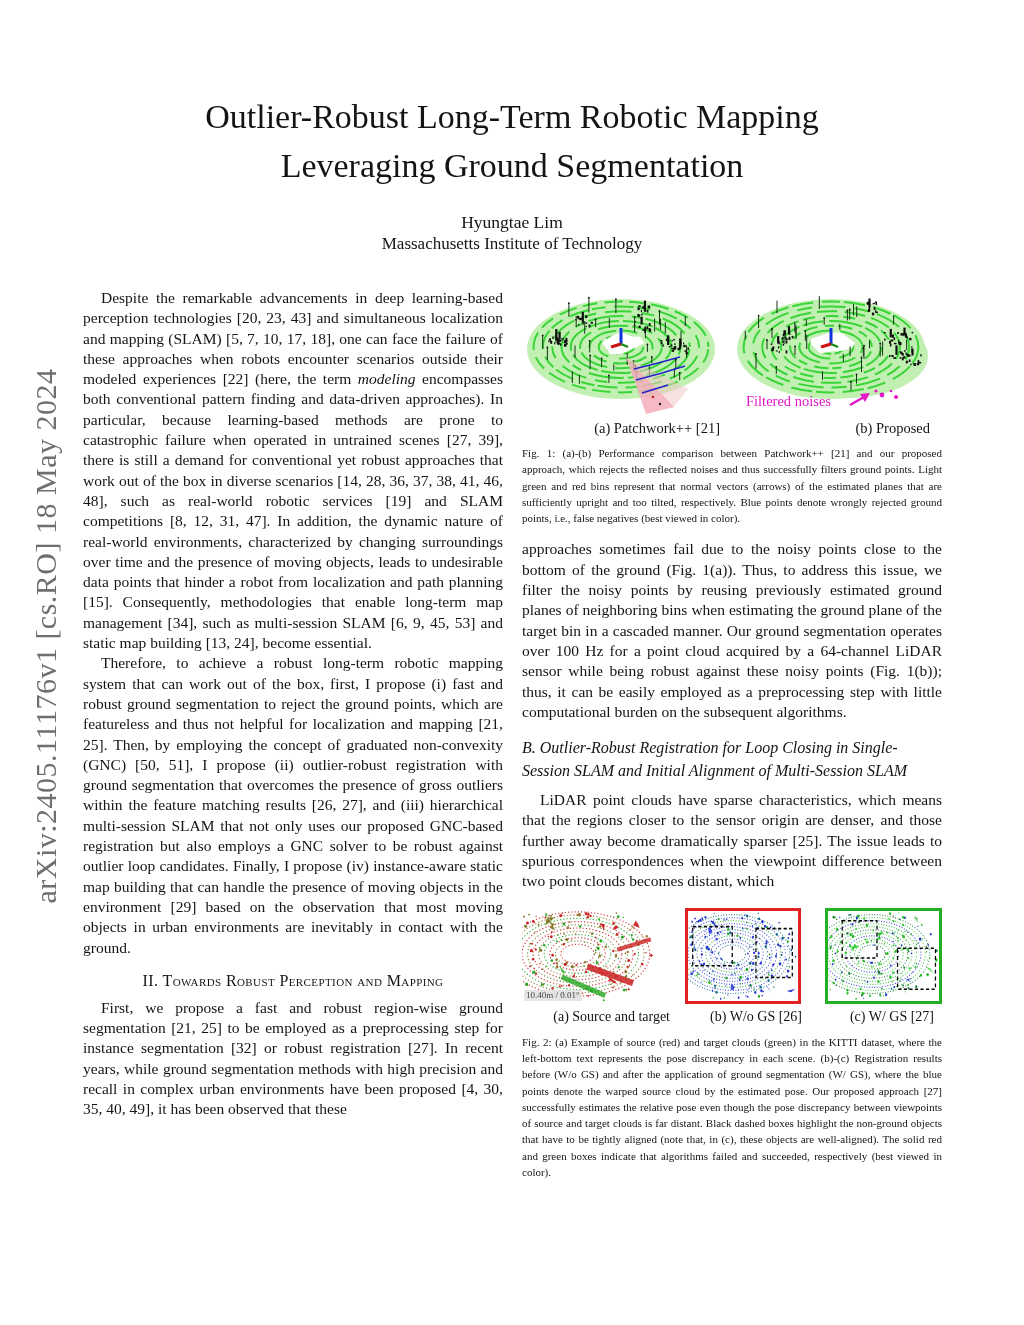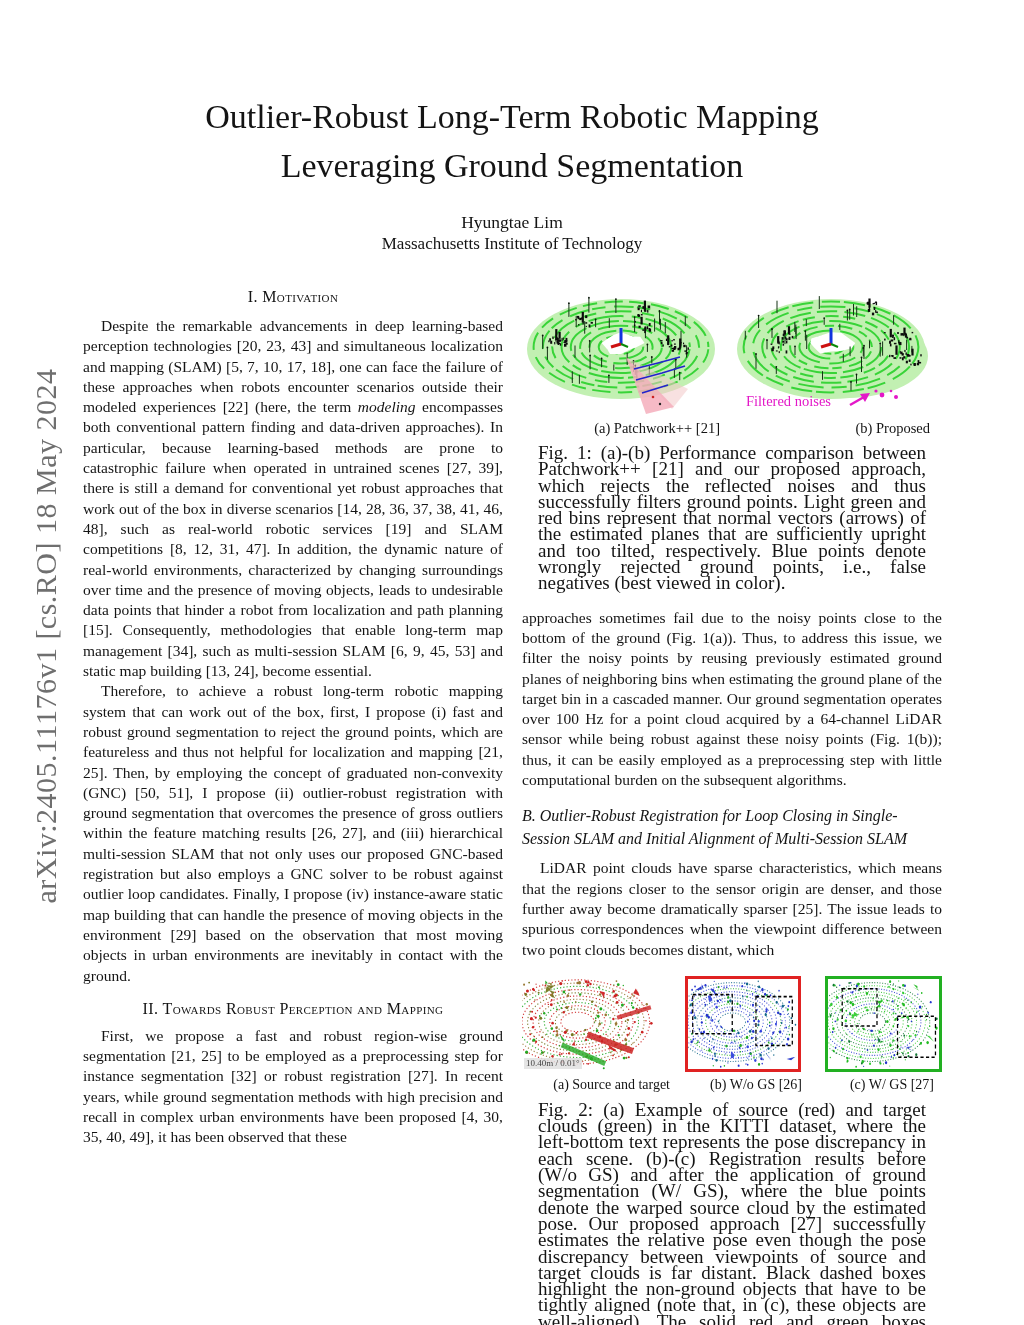--- a/index.html
+++ b/index.html
@@ -29,21 +29,21 @@
     font-variant:small-caps; letter-spacing:0.4px; margin:0 0 10px 0;
   }
   .h-section.second { margin:14px 0 8px 0; }
   .h-sub { font-style:italic; font-size:16px; font-weight:400; margin:0 0 8px 0; line-height:23px; }
   .body-para {
     font-size:15.5px; line-height:20.3px; text-align:justify;
     text-indent:18px; margin:0;
   }
   .body-para.noindent { text-indent:0; }
   .caption {
-    font-size:19px; line-height:16.3px; text-align:justify; margin:16px;
+    font-size:11px; line-height:16.3px; text-align:justify; margin:0;
   }
   
   .fig1-row { display:flex; gap:12px; margin:2px 0 0 0; }
   .fig1-panel { position:relative; width:198px; height:134px; }
   .fig1-panel svg { width:100%; height:100%; display:block; }
   .fig-subcap-row { display:flex; gap:12px; margin:2px 0 8px 0; }
   .fig-subcap { text-align:right; font-size:14.5px; line-height:18px; }
   .w198 { width:198px; }
   .filtered-label {
     position:absolute; left:14px; top:110px; font-size:14.5px; line-height:16px;
@@ -80,21 +80,20 @@
   <div class="titleblock">
     <h1 class="paper-title">
       <span>Outlier-Robust Long-Term Robotic Mapping</span><br>
       <span>Leveraging Ground Segmentation</span>
     </h1>
     <div class="author">Hyungtae Lim</div>
     <div class="affil">Massachusetts Institute of Technology</div>
   </div>
 
   <div class="col col-left">
-    <h2 class="h-section">I. Motivation</h2>
     <p class="body-para"><span>Despite the remarkable advancements in deep learning-based perception technologies [20, 23, 43] and simultaneous localization and mapping (SLAM) [5, 7, 10, 17, 18], one can face the failure of these approaches when robots encounter scenarios outside their modeled experiences [22] (here, the term </span><em>modeling</em><span> encompasses both conventional pattern finding and data-driven approaches). In particular, because learning-based methods are prone to catastrophic failure when operated in untrained scenes [27, 39], there is still a demand for conventional yet robust approaches that work out of the box in diverse scenarios [14, 28, 36, 37, 38, 41, 46, 48], such as real-world robotic services [19] and SLAM competitions [8, 12, 31, 47]. In addition, the dynamic nature of real-world environments, characterized by changing surroundings over time and the presence of moving objects, leads to undesirable data points that hinder a robot from localization and path planning [15]. Consequently, methodologies that enable long-term map management [34], such as multi-session SLAM [6, 9, 45, 53] and static map building [13, 24], become essential.</span></p>
     <p class="body-para">Therefore, to achieve a robust long-term robotic mapping system that can work out of the box, first, I propose (i) fast and robust ground segmentation to reject the ground points, which are featureless and thus not helpful for localization and mapping [21, 25]. Then, by employing the concept of graduated non-convexity (GNC) [50, 51], I propose (ii) outlier-robust registration with ground segmentation that overcomes the presence of gross outliers within the feature matching results [26, 27], and (iii) hierarchical multi-session SLAM that not only uses our proposed GNC-based registration but also employs a GNC solver to be robust against outlier loop candidates. Finally, I propose (iv) instance-aware static map building that can handle the presence of moving objects in the environment [29] based on the observation that most moving objects in urban environments are inevitably in contact with the ground.</p>
     <h2 class="h-section second">II. Towards Robust Perception and Mapping</h2>
     <p class="body-para">First, we propose a fast and robust region-wise ground segmentation [21, 25] to be employed as a preprocessing step for instance segmentation [32] or robust registration [27]. In recent years, while ground segmentation methods with high precision and recall in complex urban environments have been proposed [4, 30, 35, 40, 49], it has been observed that these</p>
   </div>
 
   <div class="col col-right">
 
     <div class="fig1-row">
       <div class="fig1-panel">

